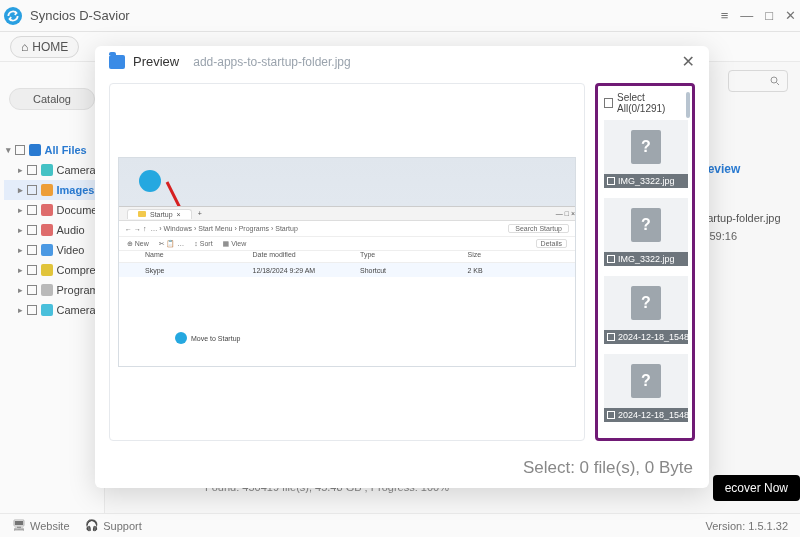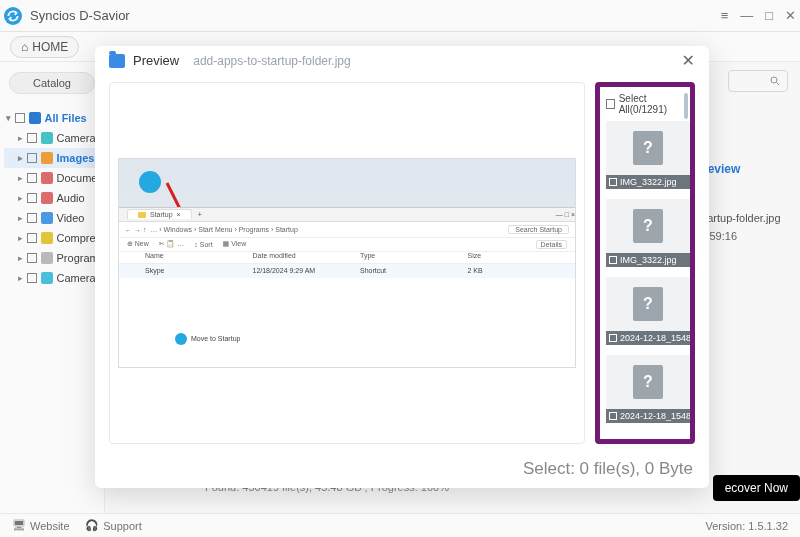--- a/index.html
+++ b/index.html
@@ -12,21 +12,21 @@
 .titlebar .title { font-size: 13px; color: #555; }
 .titlebar .win-controls { margin-left: auto; display: flex; gap: 12px; color: #777; }
 .titlebar .win-controls span { cursor: pointer; font-size: 13px; }
 
 
 .toolbar { height: 30px; background: #fff; display: flex; align-items: center; padding: 0 10px; border-bottom: 1px solid #eee; }
 .home-btn { display: flex; align-items: center; gap: 4px; padding: 3px 10px; border: 1px solid #ddd; border-radius: 12px; color: #555; cursor: pointer; background: #fafafa; }
 
 
 .sidebar { position: absolute; left: 0; top: 62px; width: 105px; bottom: 24px; background: #fff; border-right: 1px solid #eee; }
-.catalog-btn { margin: 10px auto; width: 86px; height: 22px; border-radius: 11px; background: #f3f3f3; border: 1px solid #e5e5e5; display: flex; align-items: center; justify-content: center; font-size: 11px; color: #555; cursor: pointer; }
+.catalog-btn { margin: 26px auto; width: 86px; height: 22px; border-radius: 11px; background: #f3f3f3; border: 1px solid #e5e5e5; display: flex; align-items: center; justify-content: center; font-size: 11px; color: #555; cursor: pointer; }
 .tree { padding: 4px 4px; }
 .tree-item { display: flex; align-items: center; gap: 4px; padding: 4px 2px; font-size: 11px; color: #444; cursor: pointer; }
 .tree-item.root { font-weight: 600; color: #2a7dd6; }
 .tree-item.level1 { padding-left: 14px; }
 .tree-item.sel { background: #e9f2ff; color: #2a7dd6; font-weight: 600; }
 .tree-item .chk { width: 10px; height: 10px; border: 1px solid #888; flex-shrink: 0; }
 .tree-item .fold { width: 12px; height: 12px; border-radius: 2px; flex-shrink: 0; }
 .col-purple { background: #2a7dd6; } .col-teal { background: #46c6c9; } .col-orange { background: #f2a23a; }
 .col-red { background: #e36e6e; } .col-blue { background: #4d9de8; } .col-yellow { background: #e6c83c; }
 .col-gray { background: #bdbdbd; } .col-cyan { background: #4bc3e0; }
@@ -68,21 +68,21 @@
 .preview-img .addrbar .srch { margin-left: auto; border: 1px solid #ddd; padding: 0 6px; border-radius: 2px; }
 .preview-img .toolbar2 { height: 14px; border-bottom: 1px solid #eee; display:flex; align-items:center; font-size:7px; color:#666; padding:0 8px; gap:10px;}
 .preview-img .cols { height: 12px; border-bottom: 1px solid #eee; display: flex; font-size: 7px; color: #555; padding-left: 26px; }
 .preview-img .cols span { flex: 1; }
 .preview-img .row { height: 14px; display: flex; align-items: center; font-size: 7px; color: #444; padding-left: 26px; background: #f3f8ff; }
 .preview-img .row span { flex: 1; }
 .preview-img .move-label { position: absolute; left: 56px; bottom: 22px; font-size: 7px; color: #444; display:flex; align-items:center; gap:4px;}
 .preview-img .move-label .ic { width:12px; height:12px; border-radius:50%; background:#25a8e0;}
 .preview-img .arrow { position: absolute; left: 40px; top: 18px; pointer-events:none;}
 
-.thumb-pane { width: 100px; border: 5px solid #701a75; border-radius: 4px; padding: 6px; overflow: hidden; position: relative; }
+.thumb-pane { width: 100px; border: 3px solid #701a75; border-radius: 4px; padding: 6px; overflow: hidden; position: relative; }
 .thumb-pane .selall { display: flex; align-items: center; gap: 4px; font-size: 10px; color: #444; margin-bottom: 6px; }
 .thumb-pane .selall .chk { width: 10px; height: 10px; border: 1px solid #777; }
 .thumb-pane .scrollbar { position:absolute; top:6px; right:2px; width:4px; height:26px; background:#b8c4d0; border-radius:2px;}
 .thumb { width: 84px; margin-bottom: 10px; }
 .thumb .box { width: 84px; height: 54px; background: #f0f2f4; display: flex; align-items: center; justify-content: center; }
 .thumb .box .pic { width: 30px; height: 34px; background: #9ea6ad; border-radius: 2px; display: flex; align-items: center; justify-content: center; color: #fff; font-size: 16px; font-weight: 700; }
 .thumb .cap { background: #6d757c; color: #fff; font-size: 9px; padding: 2px 3px; display: flex; align-items: center; gap: 3px; white-space: nowrap; overflow: hidden; }
 .thumb .cap .chk { width: 8px; height: 8px; border: 1px solid #fff; flex-shrink: 0; }
 
 .modal-footer { height: 44px; display: flex; align-items: center; padding: 0 16px; gap: 14px; }

